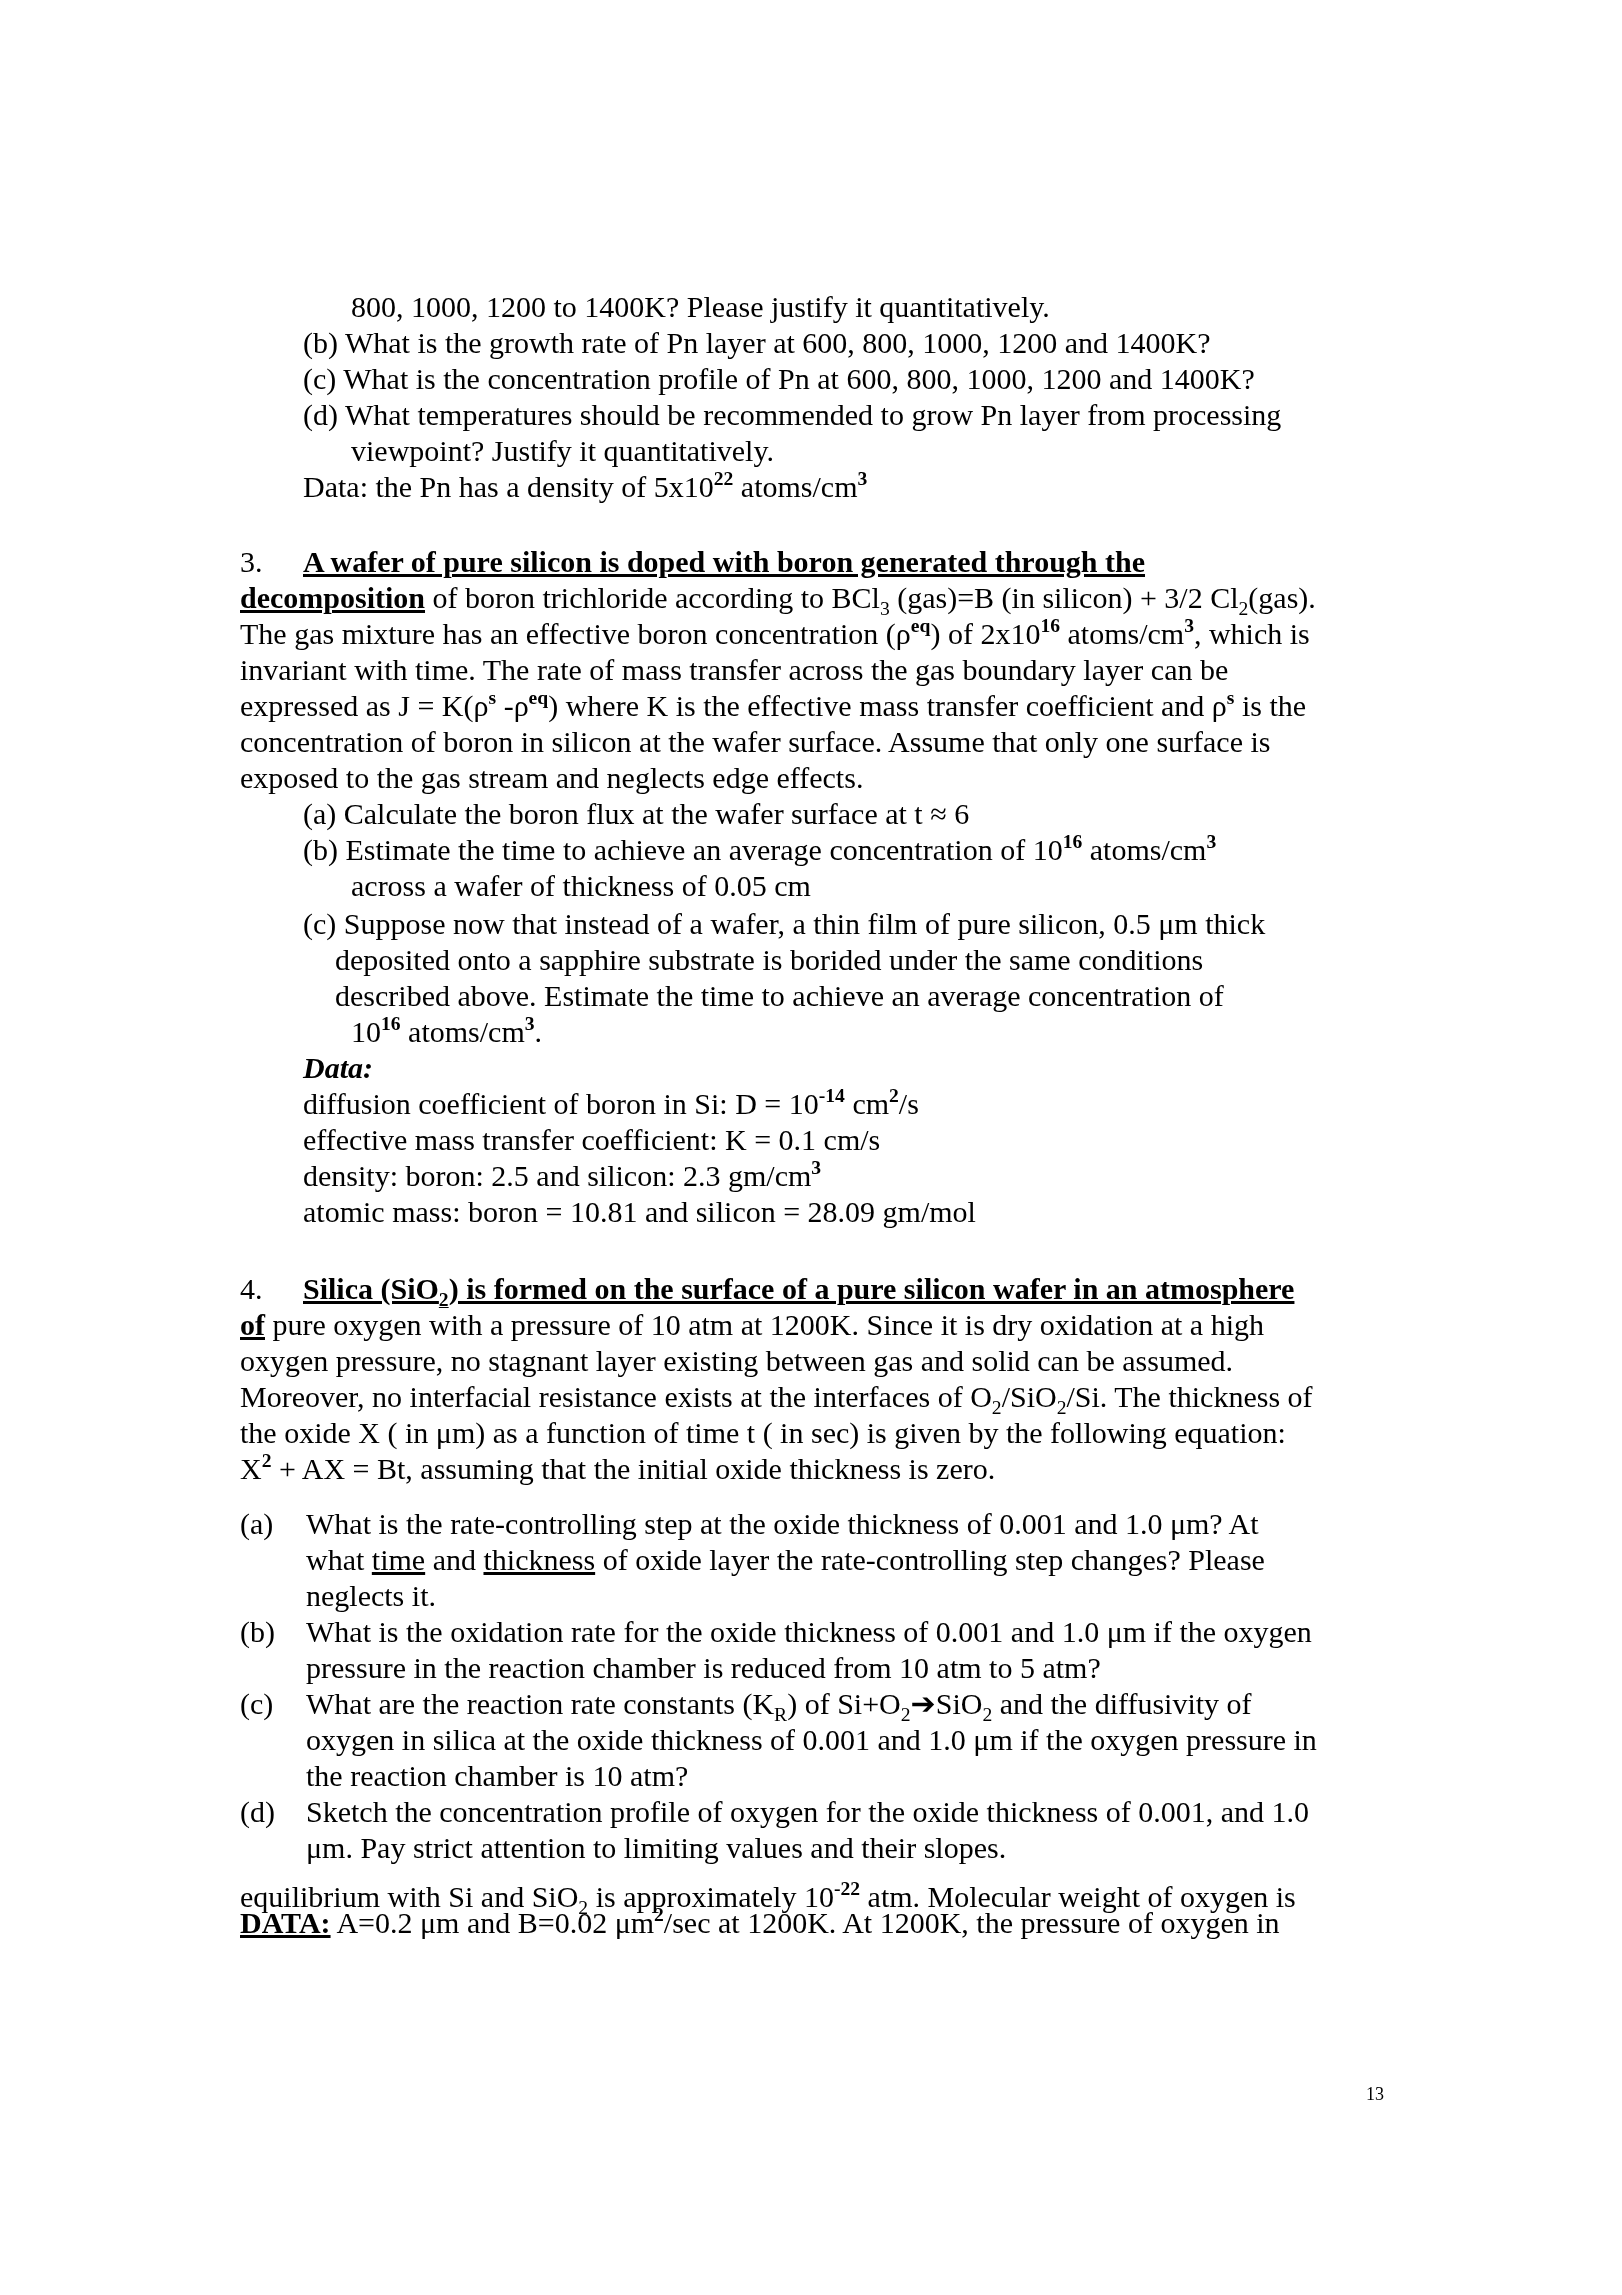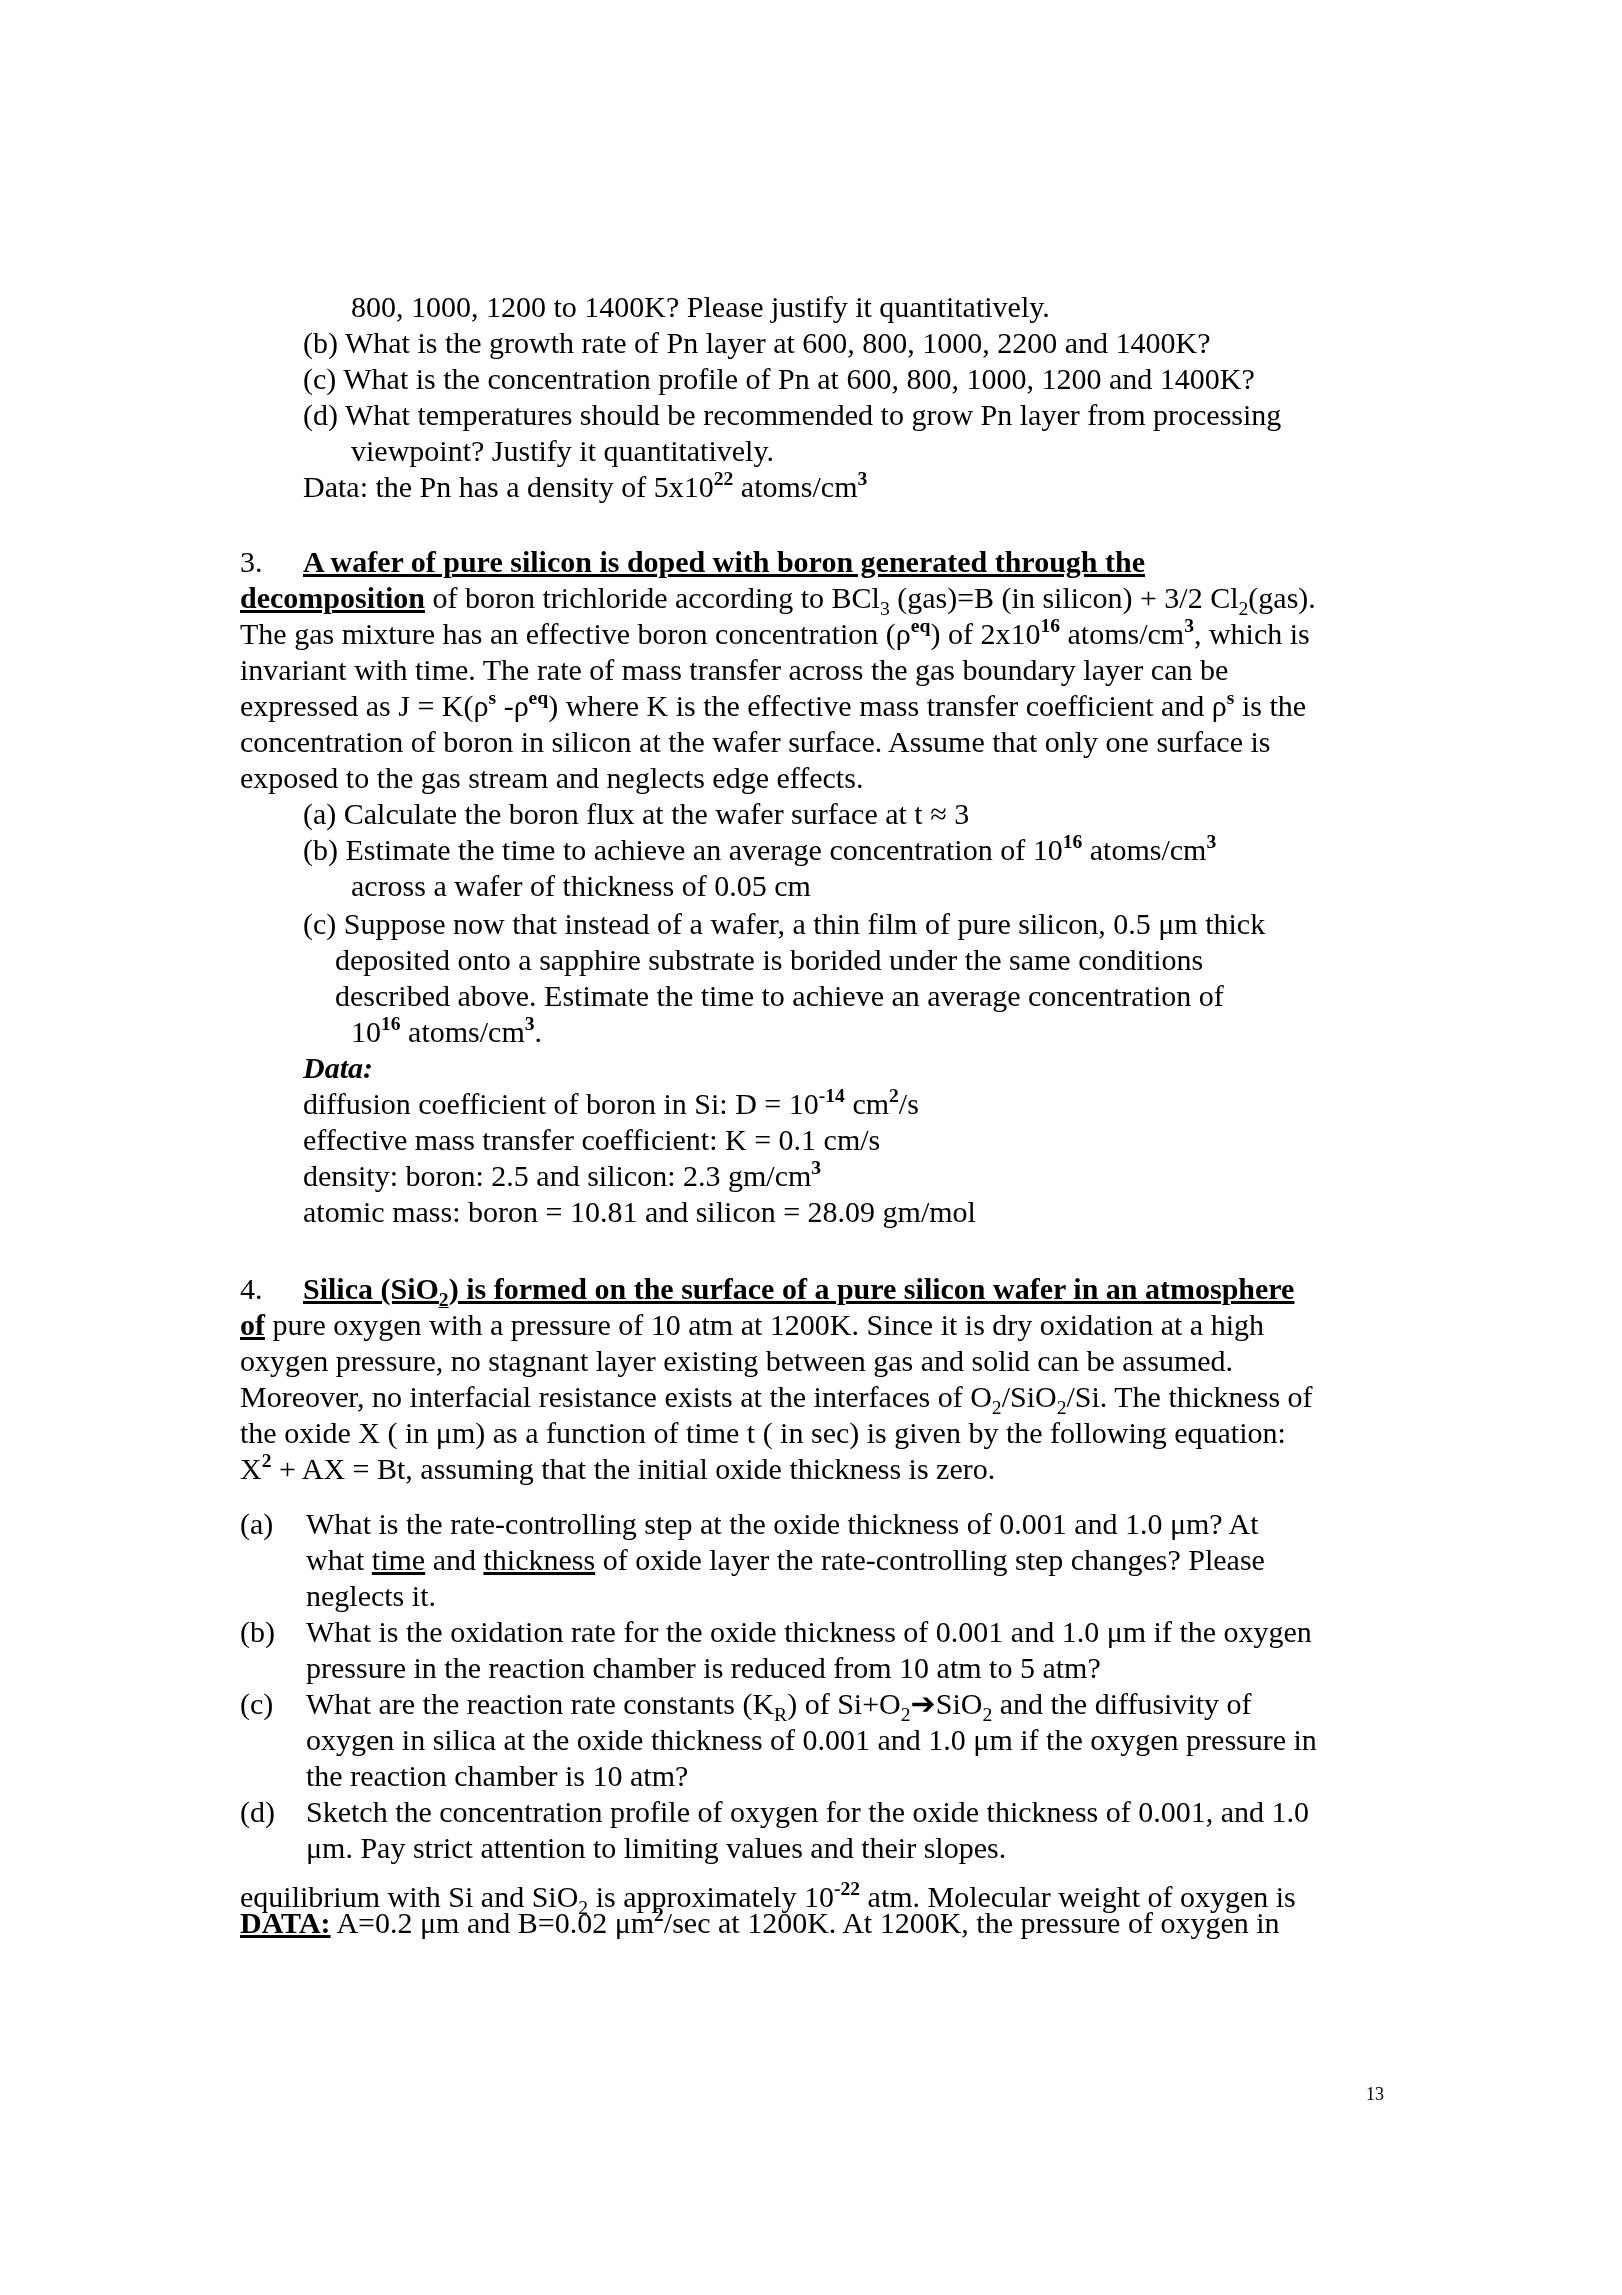--- a/index.html
+++ b/index.html
@@ -12,35 +12,35 @@
   sup { font-size:19.6px; vertical-align:0; position:relative; top:-11.8px; line-height:0;font-weight:bold; }
   sub { font-size:19.6px; vertical-align:0; position:relative; top:6.5px; line-height:0; }
   .lbl { display:inline-block; }
   .lbl4 { display:inline-block; width:66px; }
   .pagenum { position:absolute; left:1366px; top:2078px; font-size:18px; line-height:33px; }
 </style>
 </head>
 <body>
 
 <div class="ln" style="left:351px;top:289px"><span>800, 1000, 1200 to 1400K?    Please justify it quantitatively.</span></div>
-<div class="ln" style="left:303px;top:325px"><span class="lbl">(b)</span> <span>What is the growth rate of Pn layer at 600, 800, 1000, 2200 and 1400K?</span></div>
+<div class="ln" style="left:303px;top:325px"><span class="lbl">(b)</span> <span>What is the growth rate of Pn layer at 600, 800, 1000, 1200 and 1400K?</span></div>
 <div class="ln" style="left:303px;top:361px"><span class="lbl">(c)</span> <span>What is the concentration profile of Pn at 600, 800, 1000, 1200 and 1400K?</span></div>
 <div class="ln" style="left:303px;top:397px"><span class="lbl">(d)</span> <span>What temperatures should be recommended to grow Pn layer from processing</span></div>
 <div class="ln" style="left:351px;top:433px"><span>viewpoint? Justify it quantitatively.</span></div>
 <div class="ln" style="left:303px;top:469px"><span>Data: the Pn has a density of 5x10</span><sup>22</sup><span> atoms/cm</span><sup>3</sup></div>
 
 <div class="ln" style="left:240px;top:544px"><span style="display:inline-block;width:63px">3.</span><span class="b">A wafer of pure silicon is doped with boron generated through the</span></div>
 <div class="ln" style="left:240px;top:580px"><span class="b">decomposition</span><span> of boron trichloride according to BCl</span><sub>3</sub><span> (gas)=B (in silicon) + 3/2 Cl</span><sub>2</sub><span>(gas).</span></div>
 <div class="ln" style="left:240px;top:616px"><span>The gas mixture has an effective boron concentration (ρ</span><sup>eq</sup><span>) of 2x10</span><sup>16</sup><span> atoms/cm</span><sup>3</sup><span>, which is</span></div>
 <div class="ln" style="left:240px;top:652px"><span>invariant with time. The rate of mass transfer across the gas boundary layer can be</span></div>
 <div class="ln" style="left:240px;top:688px"><span>expressed as J = K(ρ</span><sup>s</sup><span> -ρ</span><sup>eq</sup><span>) where K is the effective mass transfer coefficient and ρ</span><sup>s</sup><span> is the</span></div>
 <div class="ln" style="left:240px;top:724px"><span>concentration of boron in silicon at the wafer surface. Assume that only one surface is</span></div>
 <div class="ln" style="left:240px;top:760px"><span>exposed to the gas stream and neglects edge effects.</span></div>
 
-<div class="ln" style="left:303px;top:796px"><span>(a) Calculate the boron flux at the wafer surface at t ≈ 3</span></div>
+<div class="ln" style="left:303px;top:796px"><span>(a) Calculate the boron flux at the wafer surface at t ≈ 6</span></div>
 <div class="ln" style="left:303px;top:832px"><span>(b) Estimate the time to achieve an average concentration of 10</span><sup>16</sup><span> atoms/cm</span><sup>3</sup></div>
 <div class="ln" style="left:351px;top:868px"><span>across a wafer of thickness of 0.05 cm</span></div>
 <div class="ln" style="left:303px;top:906px"><span>(c) Suppose now that instead of a wafer, a thin film of pure silicon, 0.5 μm thick</span></div>
 <div class="ln" style="left:335px;top:942px"><span>deposited onto a sapphire substrate is borided under the same conditions</span></div>
 <div class="ln" style="left:335px;top:978px"><span>described above. Estimate the time to achieve an average concentration of</span></div>
 <div class="ln" style="left:351px;top:1014px"><span>10</span><sup>16</sup><span> atoms/cm</span><sup>3</sup><span>.</span></div>
 <div class="ln bi" style="left:303px;top:1050px"><span>Data:</span></div>
 <div class="ln" style="left:303px;top:1086px"><span>diffusion coefficient of boron in Si: D = 10</span><sup>-14</sup><span> cm</span><sup>2</sup><span>/s</span></div>
 <div class="ln" style="left:303px;top:1122px"><span>effective mass transfer coefficient: K = 0.1 cm/s</span></div>
 <div class="ln" style="left:303px;top:1158px"><span>density: boron: 2.5 and silicon: 2.3 gm/cm</span><sup>3</sup></div>

